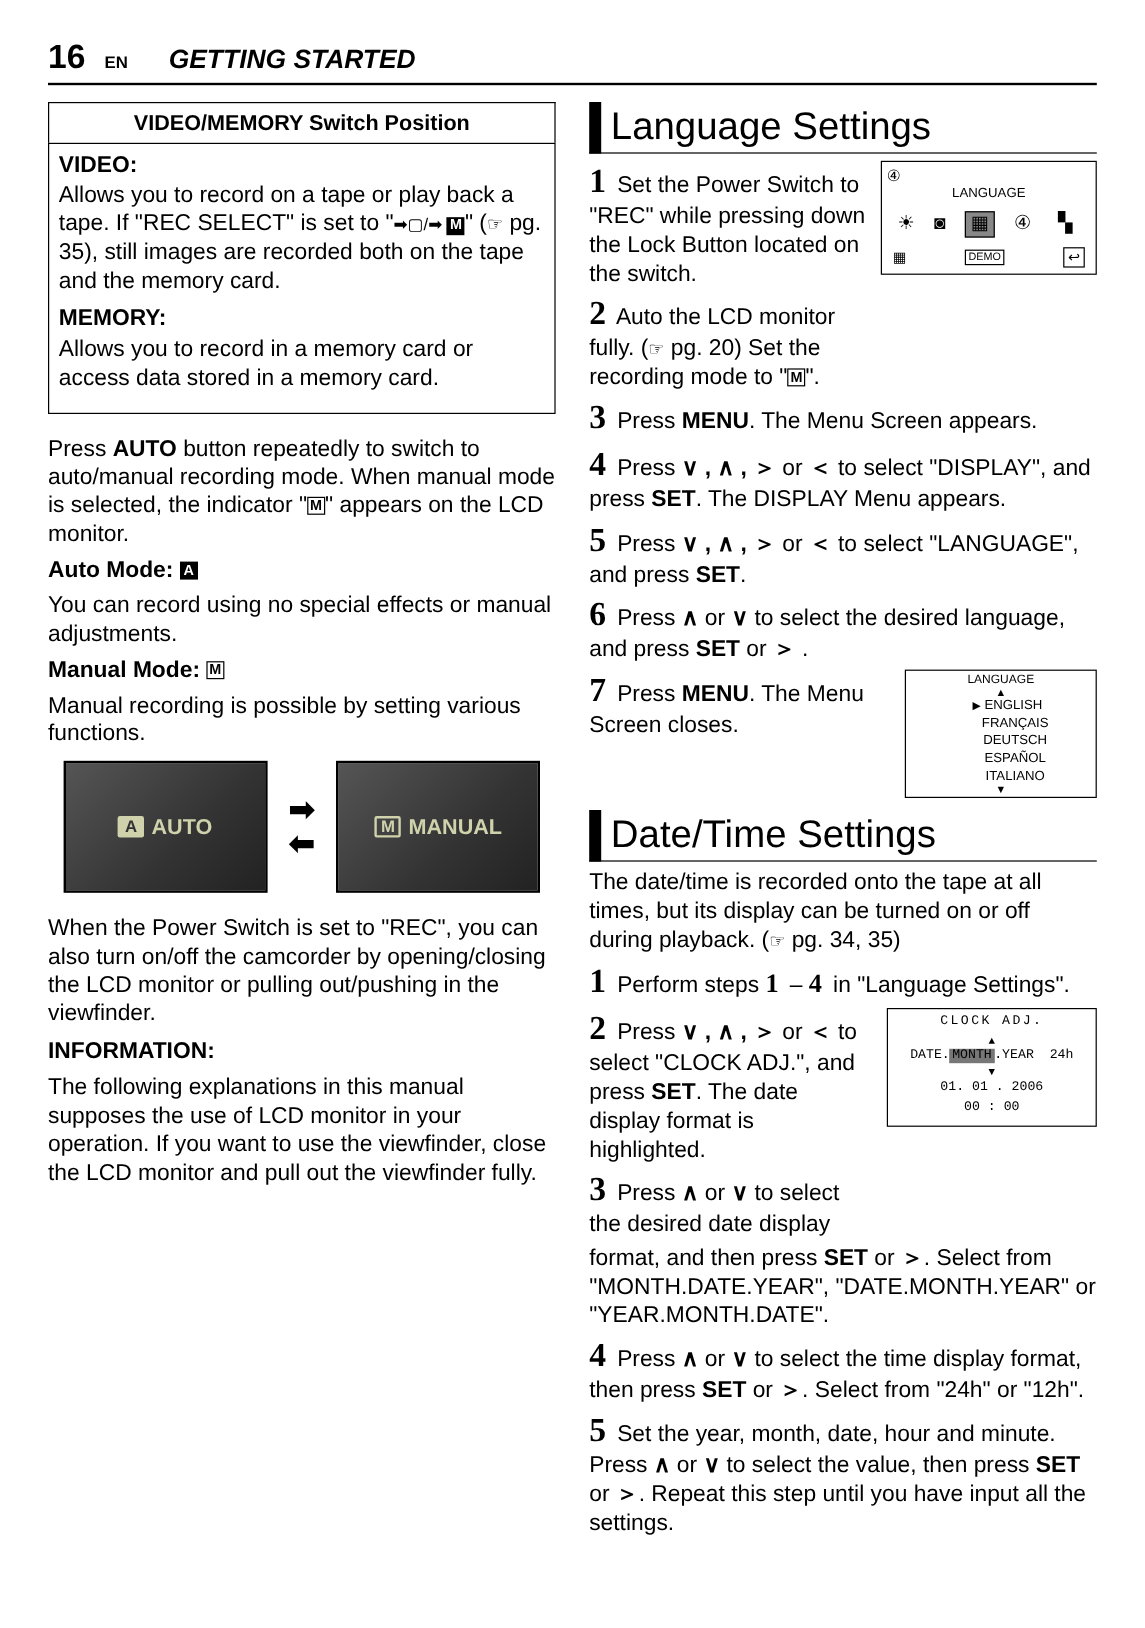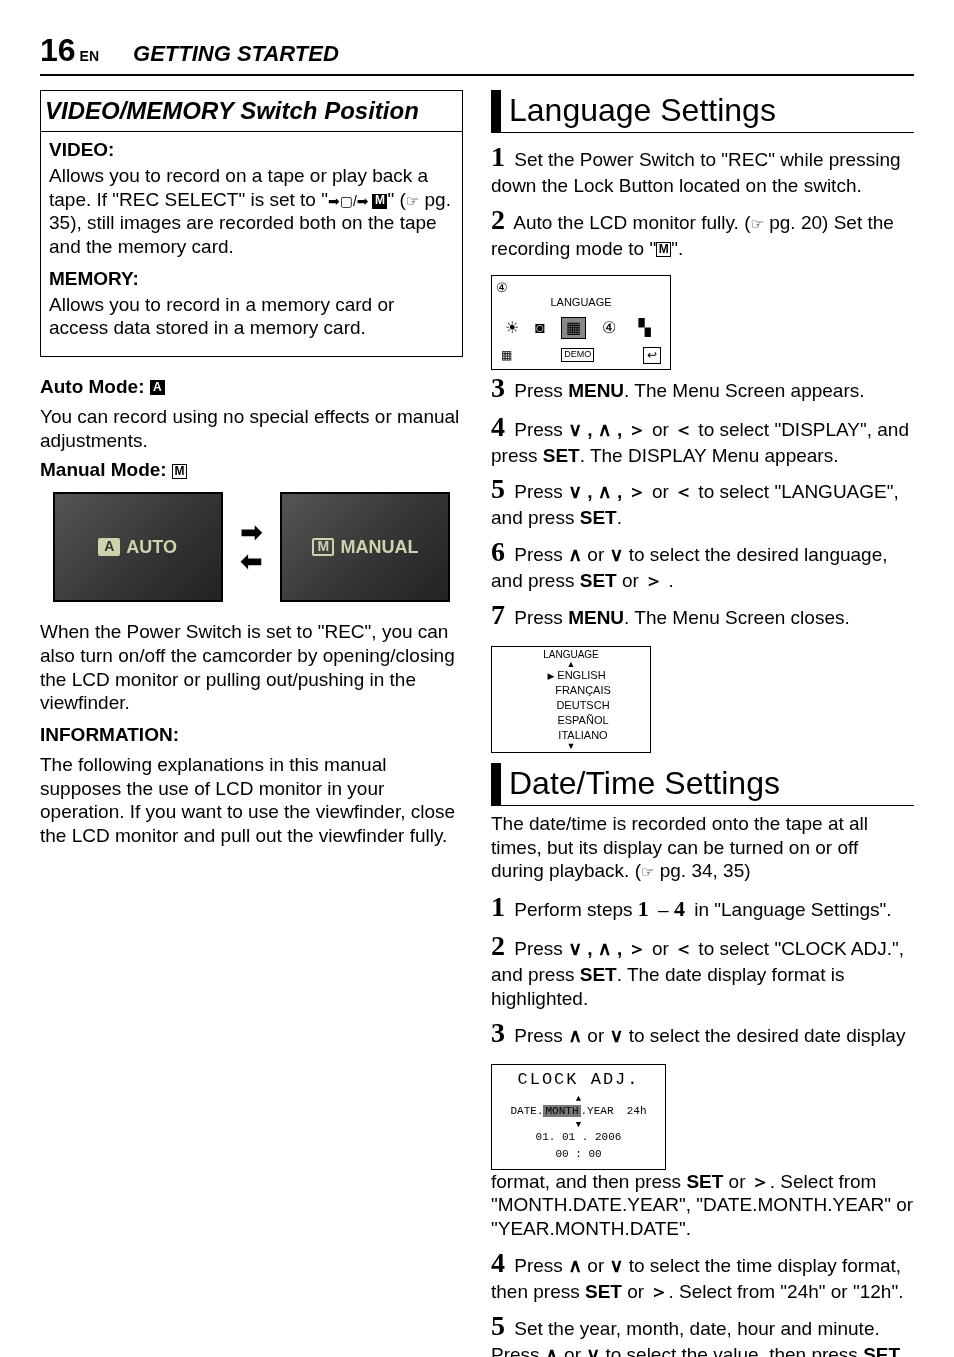--- a/index.html
+++ b/index.html
@@ -13,33 +13,32 @@
     color: #000;
     background: #fff;
   }
   .page-header {
     display: flex;
     align-items: baseline;
     border-bottom: 2px solid #000;
     padding-bottom: 4px;
     margin-bottom: 14px;
   }
-  .page-number { font-size: 32px; font-weight: bold; margin-right: 4px; }
+  .page-number { font-size: 28px; font-weight: bold; margin-right: 16px; }
   .lang-code { font-size: 14px; font-weight: bold; margin-right: 10px; }
   .section-title { font-size: 22px; font-style: italic; font-weight: bold; margin-left: 24px; }
   .columns { display: flex; gap: 28px; }
   .col { width: 50%; }
   .box-heading-border {
     border: 1.5px solid #000;
     border-bottom: none;
-    text-align: left;
+    text-align: center;
     font-weight: bold;
     padding: 5px 4px;
-    font-size: 24px;
-    font-style: italic;
+    font-size: 18px;
   }
   .box-body-border {
     border: 1.5px solid #000;
     padding: 6px 8px 10px 8px;
     margin-bottom: 18px;
     font-size: 19px;
   }
   .subhead1 { font-weight: bold; margin-bottom: 2px; }
   .mt8 { margin-top: 8px; }
   .h2 {
@@ -80,42 +79,42 @@
   .arrow-stack { display:flex; flex-direction:column; font-size:26px; font-weight:bold; line-height:1.1; }
   .bold { font-weight: bold; }
   .stepnum {
     font-family: "Times New Roman", serif;
     font-weight: bold;
     font-size: 28px;
     margin-right: 4px;
     vertical-align: baseline;
   }
   .step { margin-bottom: 4px; }
-  .flex-row { display:flex; gap:10px; align-items:flex-start;flex-direction:column; }
+  .flex-row { display:flex; gap:10px; align-items:flex-start; }
   .flex-grow { flex:1; }
   .menu-box1 {
     border:1.5px solid #000; width:180px; padding:4px; font-size:12px;
   }
   .menu-box1 .title { text-align:center; font-size:11px; margin-bottom:4px;}
   .menu-box1 .row { display:flex; justify-content:space-around; align-items:center; border:1px solid transparent; padding:2px 0;}
   .menu-box1 .row.icons span { font-size:16px; }
   .menu-box1 .hl { background:#888; color:#000; padding:0 4px; border:1px solid #000;}
   .menu-box1 .ret { border:1.5px solid #000; padding:0 3px; font-size:12px; float:right;}
   .menu-box2 {
     border:1.5px solid #000; width:160px; font-size:11px; padding:2px 0;
   }
   .menu-box2 .title{ text-align:center; font-size:10px;}
   .menu-box2 .item { padding-left:24px; line-height:1.35;text-align:center;}
   .menu-box2 .sel::before { content:"▶"; position:relative; left:-13px; margin-right:-10px; font-size:9px;}
   .menu-box2 .arrow-sm { text-align:center; font-size:9px; line-height:0.8;}
   .menu-box3 {
     border:1.5px solid #000; width:175px; font-size:11px; text-align:center; padding:4px 0;
     font-family: "Courier New", monospace;
   }
-  .menu-box3 .title{ letter-spacing:2px; font-size:17px; margin-bottom:6px;}
+  .menu-box3 .title{ letter-spacing:2px; font-size:11px; margin-bottom:6px;}
   .menu-box3 .line { margin:3px 0;}
   .menu-box3 .hl2 { background:#777; color:#000; padding:0 2px;}
   .arrow-sm2 { font-size:9px; line-height:0.7;}
   .hand { font-size: 15px; }
   .icon-m {
     display:inline-block; border:1.5px solid #000; font-size:12px; width:15px; height:15px;
     line-height:13px; text-align:center; font-weight:bold; vertical-align:middle;
   }
   .icon-a {
     display:inline-block; background:#000; color:#fff; font-size:12px; width:15px; height:15px;
@@ -142,23 +141,27 @@
   <div class="box-heading-border">VIDEO/MEMORY Switch Position</div>
   <div class="box-body-border">
     <div class="subhead1">VIDEO:</div>
     <p>
       <span>Allows you to record on a tape or play back a tape. If "REC SELECT" is set to "</span><span class="dark-icon">➡▢/➡ <span class="icon-m" style="border:none;background:#000;color:#fff;">M</span></span><span>" (</span><span class="hand">☞</span><span> pg. 35), still images are recorded both on the tape and the memory card.</span>
     </p>
     <div class="subhead1 mt8">MEMORY:</div>
     <p>Allows you to record in a memory card or access data stored in a memory card.</p>
   </div>
 
+  <p>
+    <span>Press </span><span class="bold">AUTO</span><span> button repeatedly to switch to auto/manual recording mode. When manual mode is selected, the indicator "</span><span class="icon-m">M</span><span>" appears on the LCD monitor.</span>
+  </p>
   <p><span class="bold">Auto Mode: </span><span class="icon-a">A</span></p>
   <p>You can record using no special effects or manual adjustments.</p>
   <p><span class="bold">Manual Mode: </span><span class="icon-m">M</span></p>
+  <p>Manual recording is possible by setting various functions.</p>
 
   <div class="lcd-row">
     <div class="lcd">
           <span class="badge">A</span>
           <span>AUTO</span>
         </div>
     <div class="arrow-stack">
           <span>➡</span>
           <span>⬅</span>
         </div>

